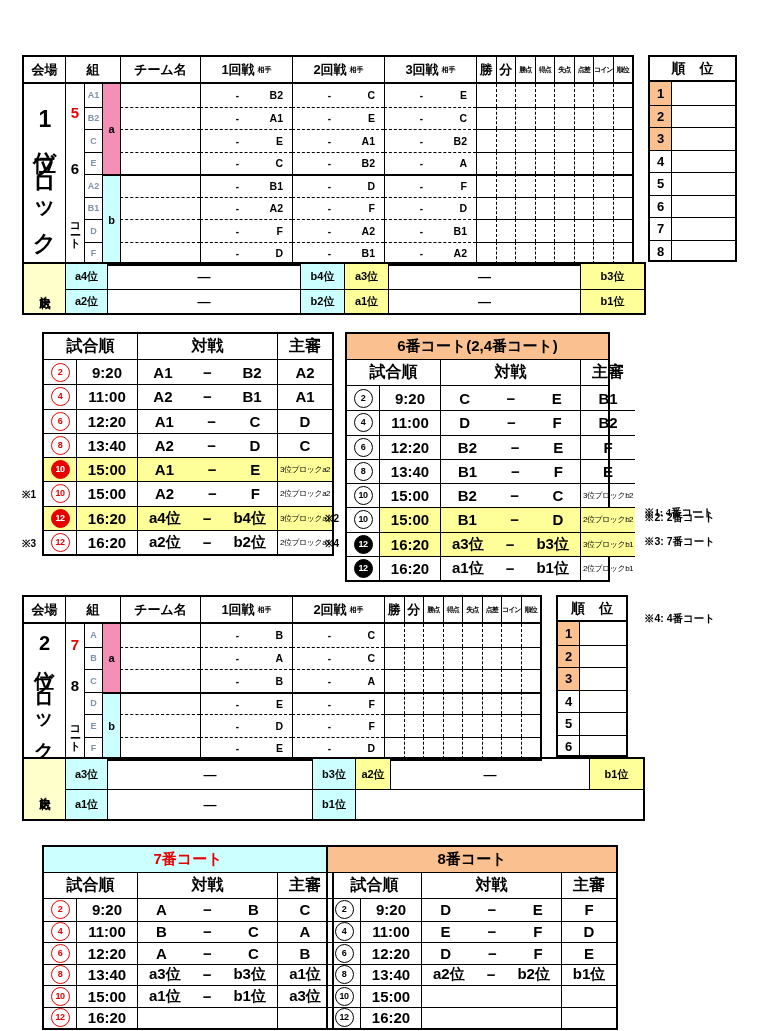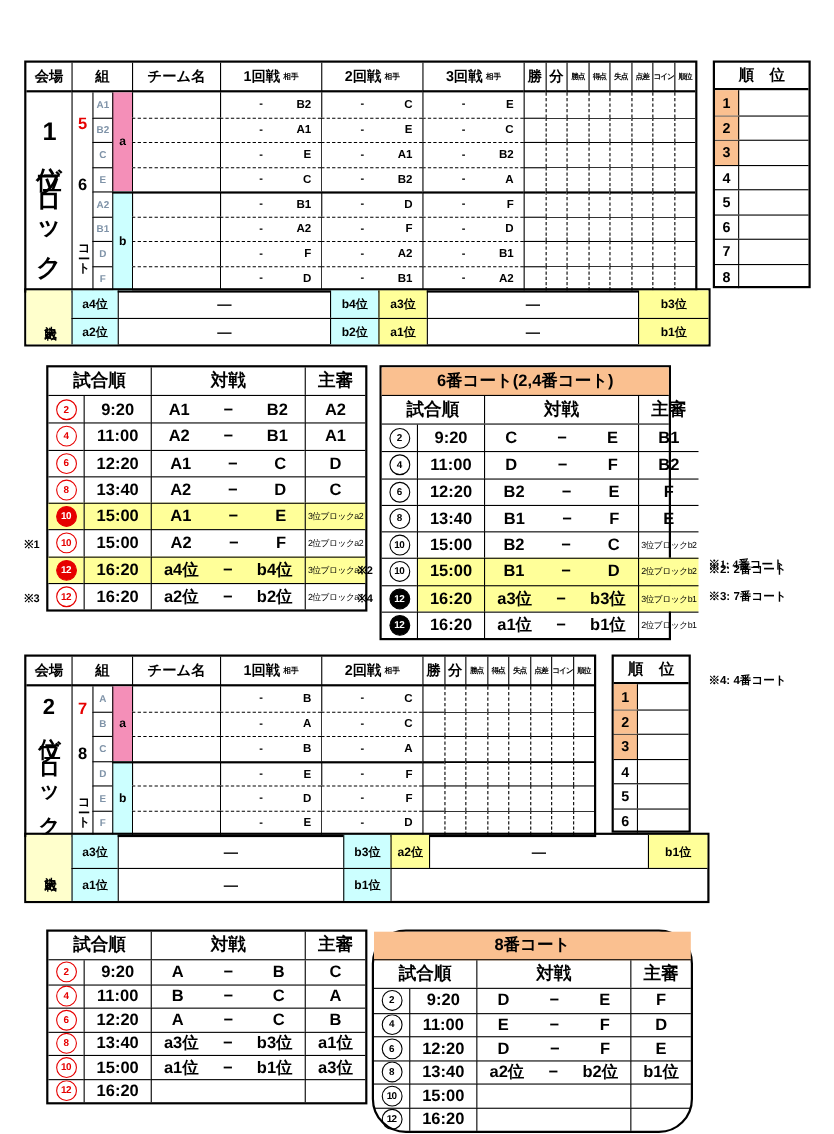--- a/index.html
+++ b/index.html
@@ -866,20 +866,23 @@
         </div>
       </div>
     </div>
     <div class="mark abs" style="left: 307px; width: 32px; top: 511.375px;">※2</div>
     <div class="mark abs" style="left: 307px; width: 32px; top: 535.625px;">※4</div>
     <div class="note" style="left: 644px; top: 506px; font-family: Liberation Serif, serif;">※1: 4番コート</div>
     <div class="note" style="left: 644px; top: 510.875px;">※2: 2番コート</div>
     <div class="note" style="left: 644px; top: 535.125px;">※3: 7番コート</div>
     <div class="note" style="left: 644px; top: 564px; margin-top: 48px;">※4: 4番コート</div>
     <div class="abs b2" style="left: 42px; top: 845px; width: 292px;">
+      <div class="c bb15 bold" style="height: 26px; font-size: 15px; background: rgb(204, 255, 255); color: rgb(230, 0, 0);">
+        <span>7番コート</span>
+      </div>
       <div class="grid bb15" style="grid-template-columns: 93px 140px 55px; height: 26px;">
         <div class="c bold" style="font-size: 16px;">試合順</div>
         <div class="c bold bl15" style="font-size: 16px;">対戦</div>
         <div class="c bold bl15" style="font-size: 16px;">主審</div>
       </div>
       <div class="grid" style="grid-template-columns: 32px 61px 140px 55px; grid-auto-rows: 21.5px;">
         <div class="c ">
           <span class="circ" style="border-color: rgb(230, 0, 0); color: rgb(230, 0, 0);">2</span>
         </div>
         <div class="c bl15 ">
@@ -952,21 +955,21 @@
         <div class="c bt15">
           <span class="circ" style="border-color: rgb(230, 0, 0); color: rgb(230, 0, 0);">12</span>
         </div>
         <div class="c bl15 bt15">
           <span style="font-size: 15px; font-weight: 600;">16:20</span>
         </div>
         <div class="c bl15 bt15"></div>
         <div class="c bl15 bt15"></div>
       </div>
     </div>
-    <div class="abs b2" style="left: 338px; top: 845px; width: 292px; border-radius: 31px;">
+    <div class="abs b2" style="left: 326px; top: 845px; width: 292px;">
       <div class="c bb15 bold" style="height: 26px; font-size: 15px; background: rgb(250, 192, 144); color: rgb(0, 0, 0);">
         <span>8番コート</span>
       </div>
       <div class="grid bb15" style="grid-template-columns: 93px 140px 55px; height: 26px;">
         <div class="c bold" style="font-size: 16px;">試合順</div>
         <div class="c bold bl15" style="font-size: 16px;">対戦</div>
         <div class="c bold bl15" style="font-size: 16px;">主審</div>
       </div>
       <div class="grid" style="grid-template-columns: 32px 61px 140px 55px; grid-auto-rows: 21.5px;">
         <div class="c ">

